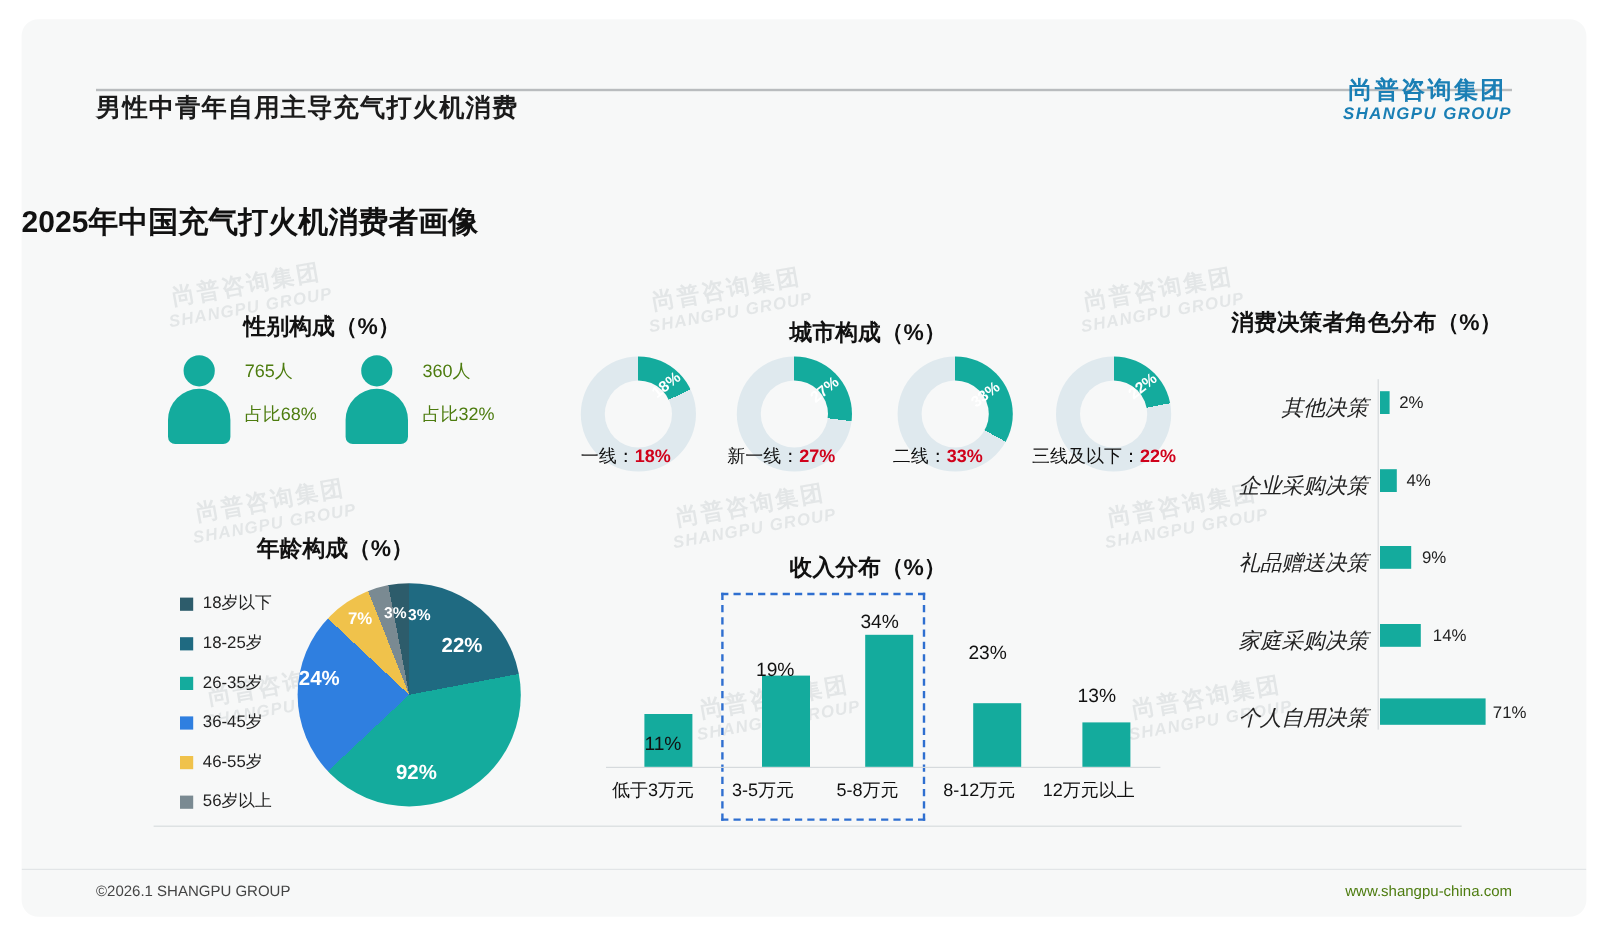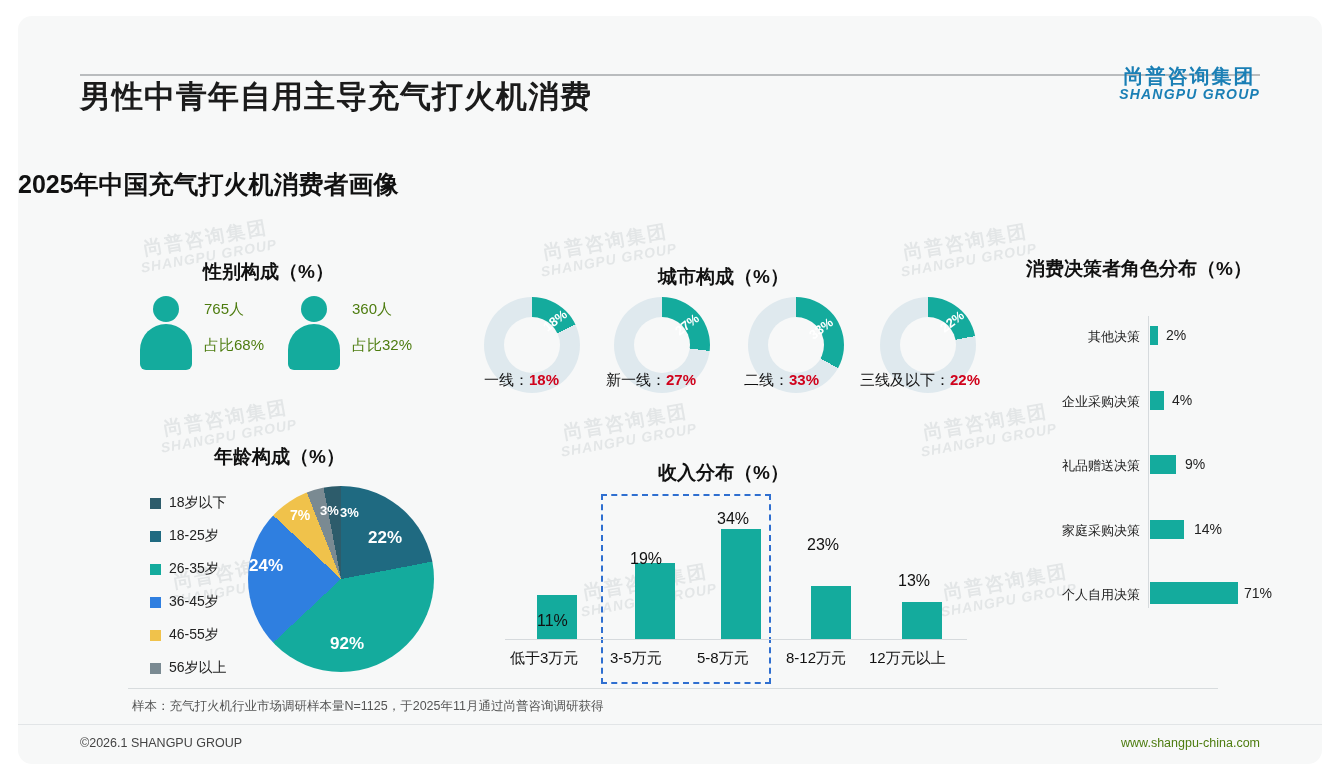--- a/index.html
+++ b/index.html
@@ -21,21 +21,21 @@
   #header {
     position: absolute; left: 0; top: 0; width: 100%; height: 104px;
   }
   #title-bar {
     position: absolute; left: 62px; top: 58px;
     width: 1180px; border-bottom: 2px solid #b9bcbe;
     height: 2px;
   }
   #page-title {
     position: absolute; left: 62px; top: 60px;
-    font-size: 31px; font-weight: bold; color: #1b1b1b;
+    font-size: 21px; font-weight: bold; color: #1b1b1b;
     letter-spacing: 1px;
   }
   #logo {
     position: absolute; right: 62px; top: 50px;
     text-align: center; line-height: 1.05;
   }
   #logo .cn {
     font-size: 20px; font-weight: bold; color: #1a7fb5; letter-spacing: 2px;
   }
   #logo .en {
@@ -118,21 +118,21 @@
   #dash-box {
     position: absolute; left: 583px; top: 478px; width: 170px; height: 190px;
     border: 2px dashed #2f6fd0;
   }
   
   #dec-axis {
     position: absolute; left: 1130px; top: 300px; width: 1px; height: 292px;
     background: #d6dadd;
   }
   .dbar { position: absolute; left: 1132px; height: 19px; background: #14ab9d; }
-  .dlab { position: absolute; font-size: 13px; color: #222; text-align: right; white-space: nowrap; }
+  .dlab { position: absolute; font-size: 18px; color: #222; text-align: right; white-space: nowrap; font-style: italic; }
   .dval { position: absolute; font-size: 14px; color: #222; white-space: nowrap; }
   
   #note-line {
     position: absolute; left: 110px; top: 672px; width: 1090px; height: 1px;
     background: #d8dcde;
   }
   #note {
     position: absolute; left: 114px; top: 682px; font-size: 12.5px; color: #555;
   }
   #footer-rule {
@@ -321,17 +321,16 @@
 
   <div class="dlab" style="left:1000px; top:506px; width:122px;">家庭采购决策</div>
   <div class="dbar" style="top:504px; width:34px;"></div>
   <div class="dval" style="left:1176px; top:505px;">14%</div>
 
   <div class="dlab" style="left:1000px; top:570px; width:122px;">个人自用决策</div>
   <div class="dbar" style="top:566px; width:88px; height:22px;"></div>
   <div class="dval" style="left:1226px; top:569px;">71%</div>
 
   <div id="note-line"></div>
-  <div id="note">样本：充气打火机行业市场调研样本量N=1125，于2025年11月通过尚普咨询调研获得</div>
   <div id="footer-rule"></div>
   <div id="copyright">©2026.1 SHANGPU GROUP</div>
   <div id="website">www.shangpu-china.com</div>
 </div>
 
 </body></html>

